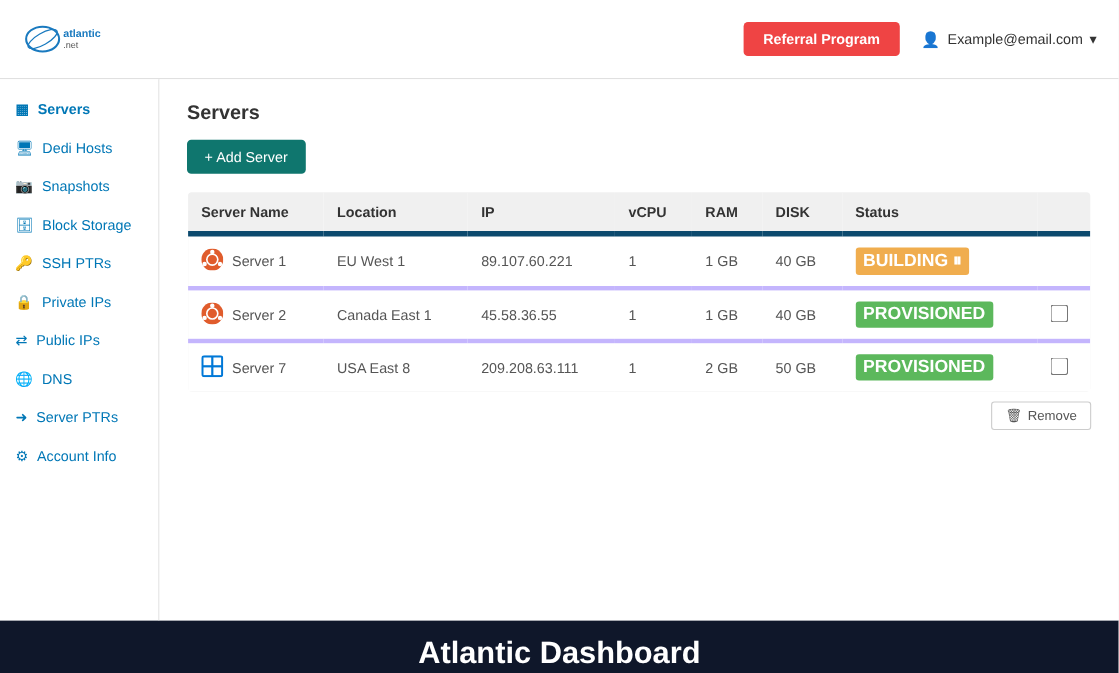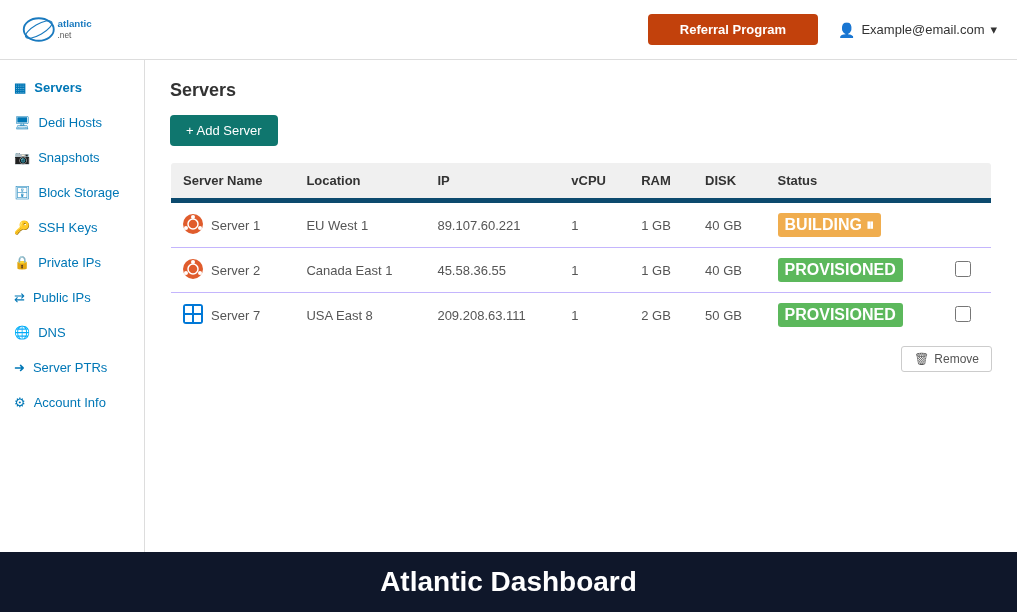--- a/index.html
+++ b/index.html
@@ -2,45 +2,45 @@
 <html><head>
   <meta charset="utf-8">
   <style>
     * { margin: 0; padding: 0; box-sizing: border-box; }
     body { font-family: Arial, sans-serif; font-size: 13px; color: #333; background: #f5f5f5; width: 1017px; height: 612px; overflow: hidden; }
 
     
     .header {
       background: #fff;
       border-bottom: 1px solid #ddd;
-      height: 60px;
+      height: 72px;
       display: flex;
       align-items: center;
       justify-content: space-between;
       padding: 0 20px;
     }
     .logo-area {
       display: flex;
       align-items: center;
     }
     .logo-svg {
       width: 90px;
       height: 45px;
     }
     .header-right {
       display: flex;
       align-items: center;
       gap: 20px;
     }
     .referral-btn {
-      background: #c2410c;
+      background: #ef4444;
       color: #fff;
       border: none;
       border-radius: 4px;
-      padding: 8px 32px;
+      padding: 8px 18px;
       font-size: 13px;
       cursor: pointer;
       font-weight: bold;
     }
     .user-menu {
       display: flex;
       align-items: center;
       gap: 6px;
       cursor: pointer;
       font-size: 13px;
@@ -116,21 +116,21 @@
     .server-table th {
       text-align: left;
       padding: 10px 12px;
       font-weight: bold;
       color: #333;
       font-size: 13px;
       border-bottom: 5px solid #0c4a6e;
     }
     .server-table td {
       padding: 10px 12px;
-      border-bottom: 1px solid #c4b5fd;
+      border-bottom: 4px solid #c4b5fd;
       color: #555;
       font-size: 13px;
     }
     .server-table tr:last-child td { border-bottom: none; }
     .server-name-cell {
       display: flex;
       align-items: center;
       gap: 8px;
       color: #555;
     }
@@ -221,21 +221,21 @@
     <a class="sidebar-item">
       <span class="sidebar-icon">📷</span>
       <span>Snapshots</span>
     </a>
     <a class="sidebar-item">
       <span class="sidebar-icon">🗄</span>
       <span>Block Storage</span>
     </a>
     <a class="sidebar-item">
       <span class="sidebar-icon">🔑</span>
-      <span>SSH Keys</span>
+      <span>SSH PTRs</span>
     </a>
     <a class="sidebar-item">
       <span class="sidebar-icon">🔒</span>
       <span>Private IPs</span>
     </a>
     <a class="sidebar-item">
       <span class="sidebar-icon">⇄</span>
       <span>Public IPs</span>
     </a>
     <a class="sidebar-item">

